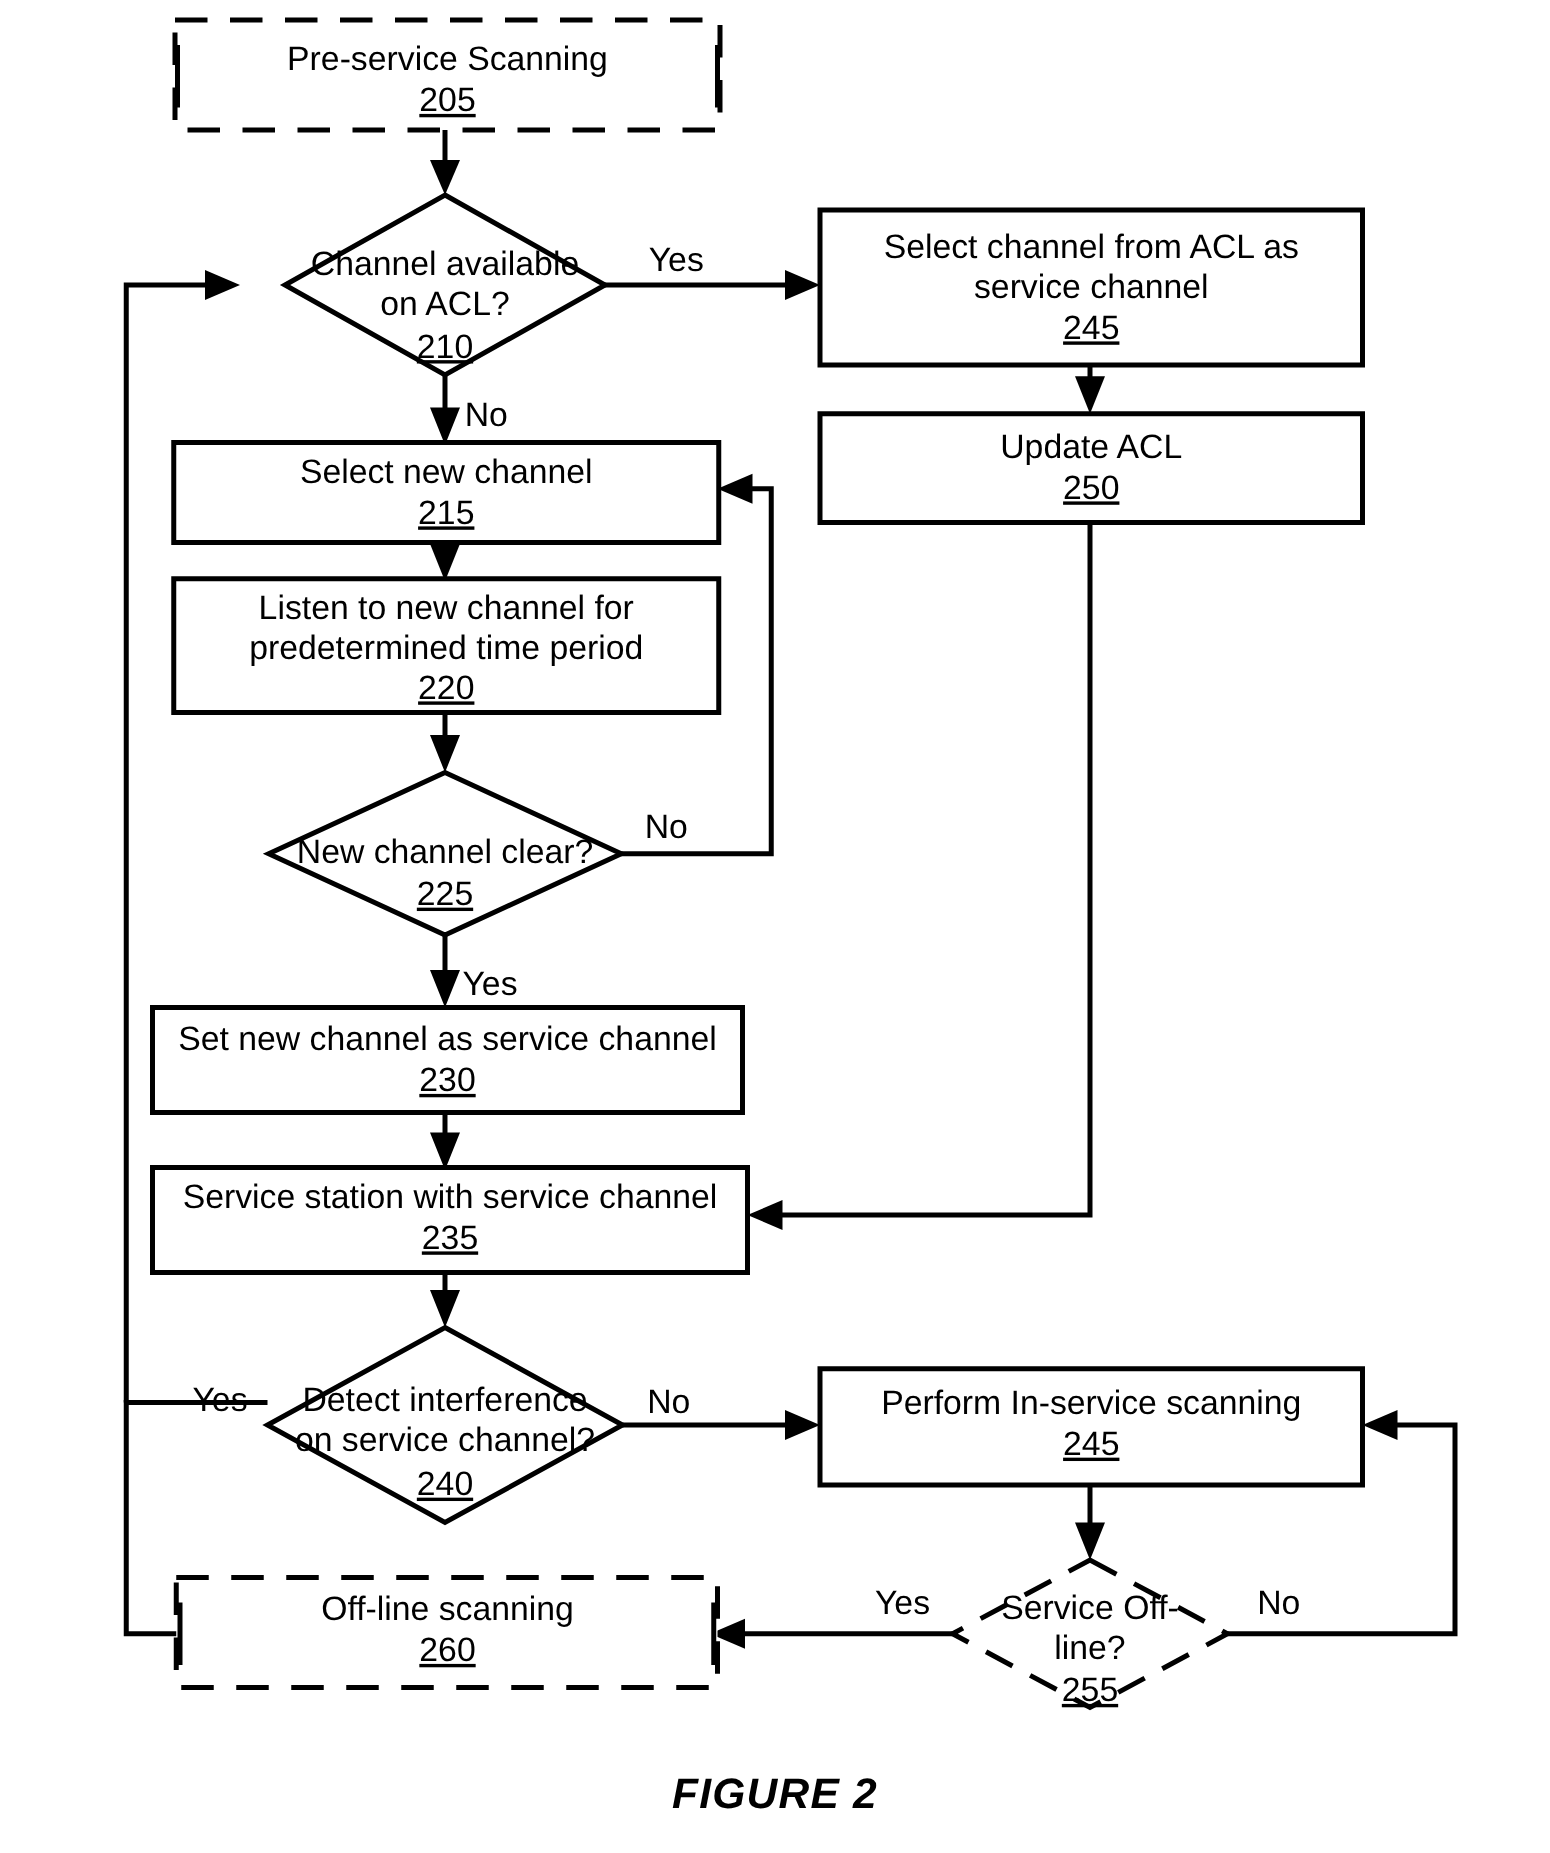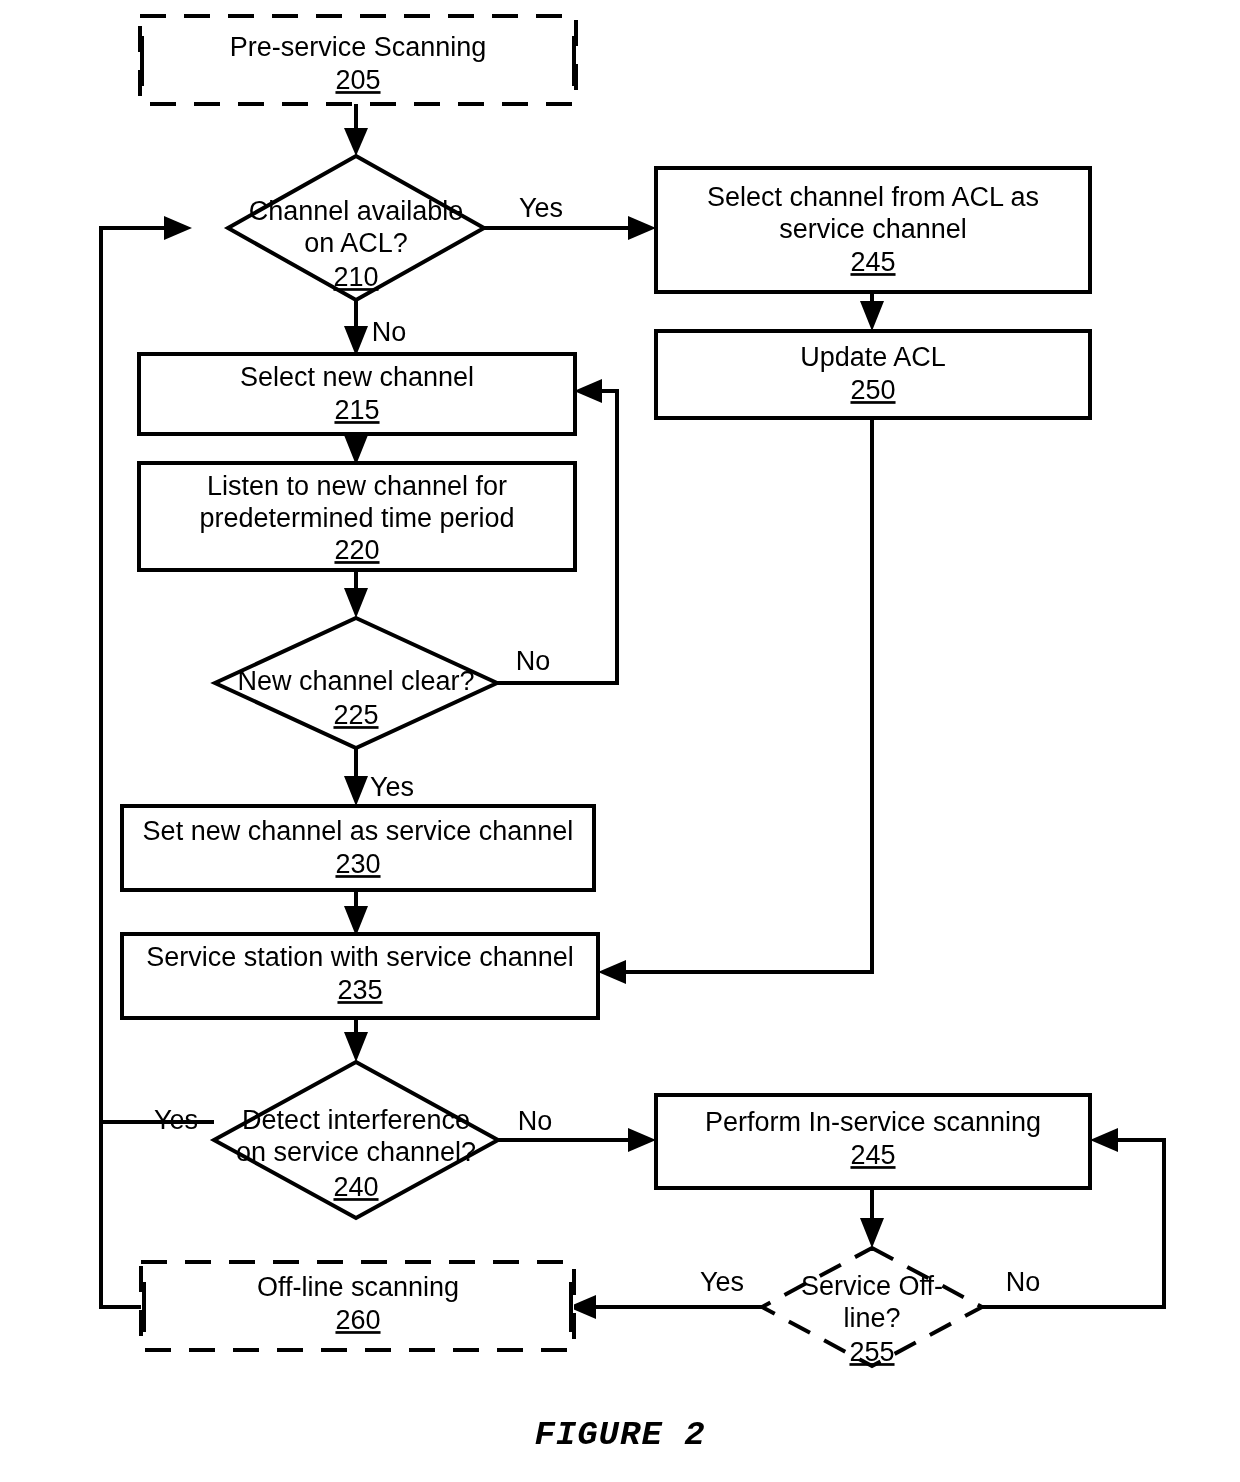--- a/index.html
+++ b/index.html
@@ -81,21 +81,21 @@
     fill: #000000;
     text-anchor: middle;
     dominant-baseline: middle;
   }
   .figure-caption {
     position: absolute;
     left: 0;
     top: 1416px;
     width: 1240px;
     text-align: center;
-    font-family: Liberation Mono, monospace;
+    font-family: Liberation Sans, sans-serif;
     font-style: italic;
     font-weight: bold;
     font-size: 34px;
     letter-spacing: 1px;
     color: #000000;
   }
 </style>
 </head>
 <body>
 

